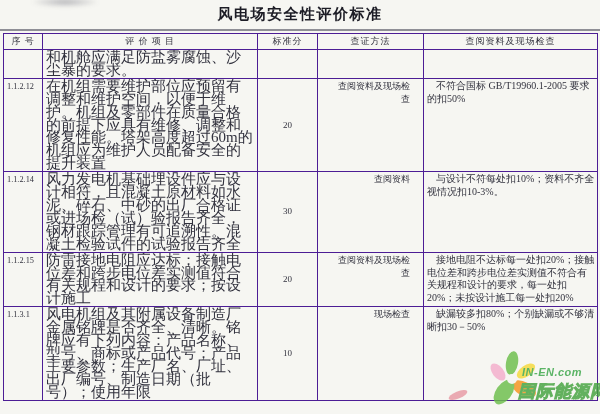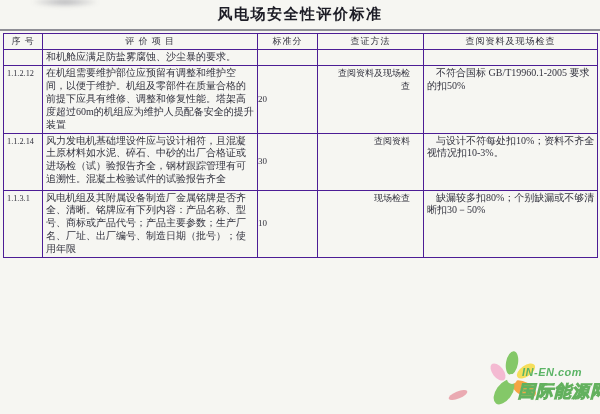--- a/index.html
+++ b/index.html
@@ -7,24 +7,24 @@
        font-family:"Liberation Serif","DejaVu Serif",serif;color:#32323e;position:relative;}
   .page{position:relative;width:600px;height:414px;}
   .smudge{position:absolute;left:30px;top:-3px;width:70px;height:10px;border-radius:50%;
           background:radial-gradient(closest-side,rgba(45,45,65,.35),rgba(45,45,65,0));filter:blur(2px);}
   .title{margin:0;padding-top:5px;height:21px;text-align:center;font-size:15px;font-weight:bold;
          letter-spacing:1.5px;color:#1d1d26;}
   .title-rule{height:2px;background:#8f8f96;margin:3px 0 2px 0;}
   table{border-collapse:collapse;table-layout:fixed;width:594px;margin:0 0 0 3px;}
   th,td{border:1px solid #4c1d95;vertical-align:top;overflow:hidden;padding:1px 3px;}
   th{font-weight:normal;font-size:9px;height:12px;text-align:center;letter-spacing:1px;padding:1px 1px;}
-  td{font-size:10px;line-height:12.9px;}
+  td{font-size:15px;line-height:12.9px;}
   .c-no{font-size:8.3px;padding:2px 1px 0 3px;letter-spacing:0;margin-top:40px;}
   .c-item{padding:1px 3px;}
-  .c-score{font-size:9px;vertical-align:middle;padding:0;}
+  .c-score{font-size:9px;text-align:center;vertical-align:middle;padding:0;}
   .c-method{font-size:9px;text-align:right;padding:1px 13px;}
   .c-criteria{font-size:10px;text-indent:9px;padding:1px 2px 1px 3px;}
   .row-0 td{height:13px}.row-1 td{height:56px}.row-2 td{height:52px}.row-3 td{height:54px}
   .row-4 td{height:48px}.row-5 td{height:14px}.row-6 td{height:55px}.row-7 td{height:21px}
   .row-8 td{height:13px}
   .row-8 .c-criteria{white-space:nowrap;}
   .watermark{position:absolute;left:438px;top:350px;opacity:.82;z-index:5;}
   .wm-site{font-family:"Liberation Sans","DejaVu Sans",sans-serif;font-size:11px;font-weight:bold;
            font-style:italic;letter-spacing:.5px;}
   .wm-name{font-family:"Liberation Sans","DejaVu Sans",sans-serif;font-size:17px;font-weight:bold;
@@ -70,20 +70,27 @@
           <td class="c-method">查阅资料及现场检查</td>
           <td class="c-criteria">不符合国标 GB/T19960.1-2005 要求的扣50%</td>
         </tr>
         <tr class="row-3">
           <td class="c-no">1.1.2.14</td>
           <td class="c-item">风力发电机基础埋设件应与设计相符，且混凝土原材料如水泥、碎石、中砂的出厂合格证或进场检（试）验报告齐全，钢材跟踪管理有可追溯性。混凝土检验试件的试验报告齐全</td>
           <td class="c-score">30</td>
           <td class="c-method">查阅资料</td>
           <td class="c-criteria">与设计不符每处扣10%；资料不齐全视情况扣10-3%。</td>
         </tr>
+        <tr class="row-4">
+          <td class="c-no">1.1.2.15</td>
+          <td class="c-item">防雷接地电阻应达标；接触电位差和跨步电位差实测值符合有关规程和设计的要求；按设计施工</td>
+          <td class="c-score">20</td>
+          <td class="c-method">查阅资料及现场检查</td>
+          <td class="c-criteria">接地电阻不达标每一处扣20%；接触电位差和跨步电位差实测值不符合有关规程和设计的要求，每一处扣20%；未按设计施工每一处扣20%</td>
+        </tr>
         <tr class="row-6">
           <td class="c-no">1.1.3.1</td>
           <td class="c-item">风电机组及其附属设备制造厂金属铭牌是否齐全、清晰。铭牌应有下列内容：产品名称、型号、商标或产品代号；产品主要参数；生产厂名、厂址、出厂编号、制造日期（批号）；使用年限</td>
           <td class="c-score">10</td>
           <td class="c-method">现场检查</td>
           <td class="c-criteria">缺漏较多扣80%；个别缺漏或不够清晰扣30－50%</td>
         </tr>
       </tbody>
   </table>
 

